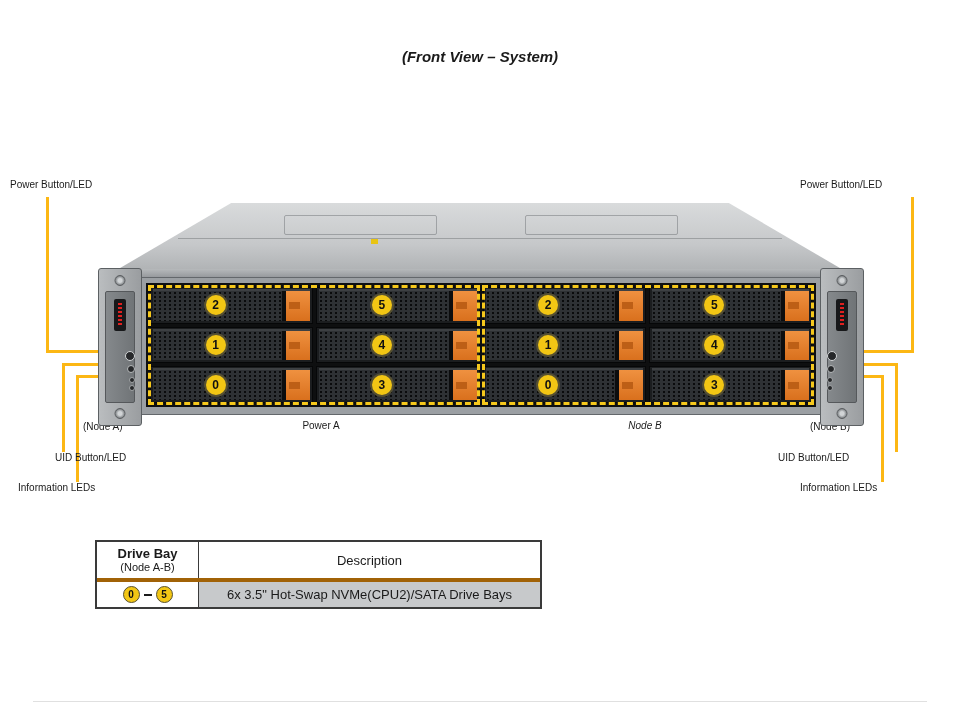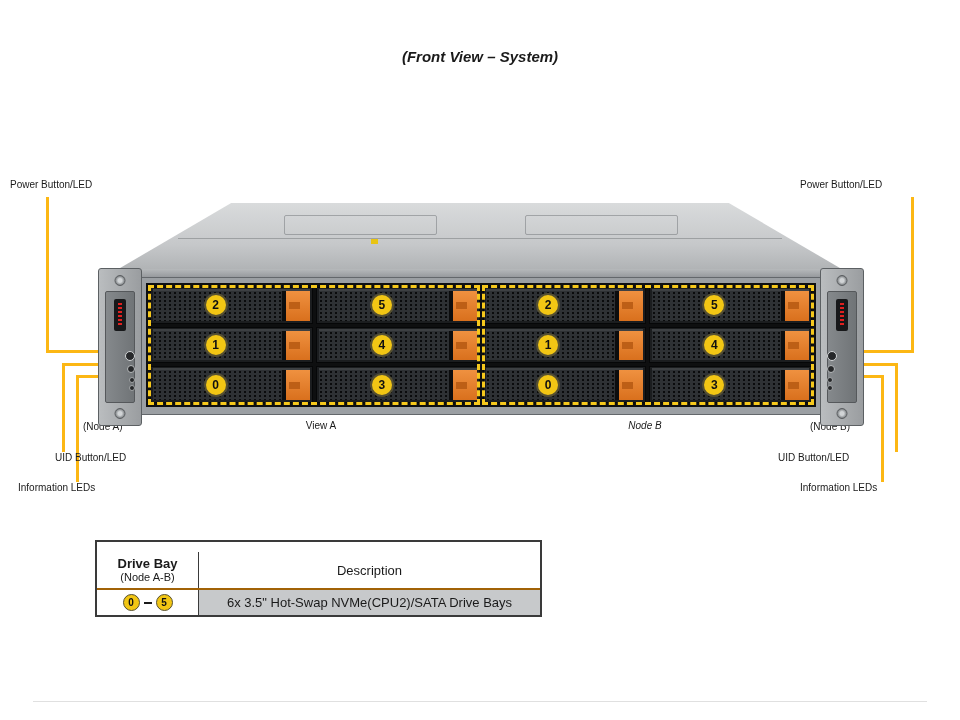--- a/index.html
+++ b/index.html
@@ -72,21 +72,21 @@
   
   .lab{position:absolute;font-size:10px;white-space:nowrap;}
   .lab.center{text-align:center;width:100px;}
 
   
   .cl{position:absolute;background:var(--callout-yellow,#fcb714);}
   .cl.v{width:3px;} .cl.h{height:3px;}
 
   
   .tbl{position:absolute;left:95px;top:540px;width:447px;border:2px solid #3a3a3a;box-sizing:border-box;background:#fff;}
-  .tbl-head{display:flex;height:36px;border-bottom:2px solid #a16207;margin-top:10px;}
+  .tbl-head{display:flex;height:36px;border-bottom:4px solid #a16207;}
   .tbl-row{display:flex;height:25px;}
   .cell-bay{width:102px;border-right:1px solid #3a3a3a;box-sizing:border-box;
             display:flex;flex-direction:column;align-items:center;justify-content:center;}
   .cell-desc{flex:1;display:flex;align-items:center;justify-content:center;}
   .th1{font-weight:bold;font-size:13px;line-height:14px;}
   .th1-sub{font-size:11px;line-height:12px;}
   .th2{font-weight:normal;font-size:13px;}
   .row-bay{width:102px;border-right:1px solid #3a3a3a;box-sizing:border-box;
            display:flex;align-items:center;justify-content:center;gap:4px;background:#fff;}
   .row-desc{flex:1;background:#c7c9cb;display:flex;align-items:center;justify-content:center;
@@ -217,21 +217,21 @@
   <div class="cl v" style="left:895px;top:363px;height:89px;"></div>
   <div class="cl h" style="left:857px;top:363px;width:41px;"></div>
   <div class="cl v" style="left:881px;top:375px;height:107px;"></div>
   <div class="cl h" style="left:857px;top:375px;width:27px;"></div>
   <div class="cl v" style="left:844px;top:406px;height:15px;"></div>
 
   <div class="lab" style="left:10px;top:179px;">Power Button/LED</div>
   <div class="lab" style="left:800px;top:179px;">Power Button/LED</div>
   <div class="lab" style="left:83px;top:421px;">(Node A)</div>
   <div class="lab" style="left:810px;top:421px;">(Node B)</div>
-  <div class="lab center" style="left:271px;top:420px;">View A</div>
+  <div class="lab center" style="left:271px;top:420px;">Power A</div>
   <div class="lab center" style="left:595px;top:420px;font-style:italic;">Node B</div>
   <div class="lab" style="left:55px;top:452px;">UID Button/LED</div>
   <div class="lab" style="left:778px;top:452px;">UID Button/LED</div>
   <div class="lab" style="left:18px;top:482px;">Information LEDs</div>
   <div class="lab" style="left:800px;top:482px;">Information LEDs</div>
 
   <div class="tbl">
     <div class="tbl-head">
       <div class="cell-bay">
         <div class="th1">Drive Bay</div>

